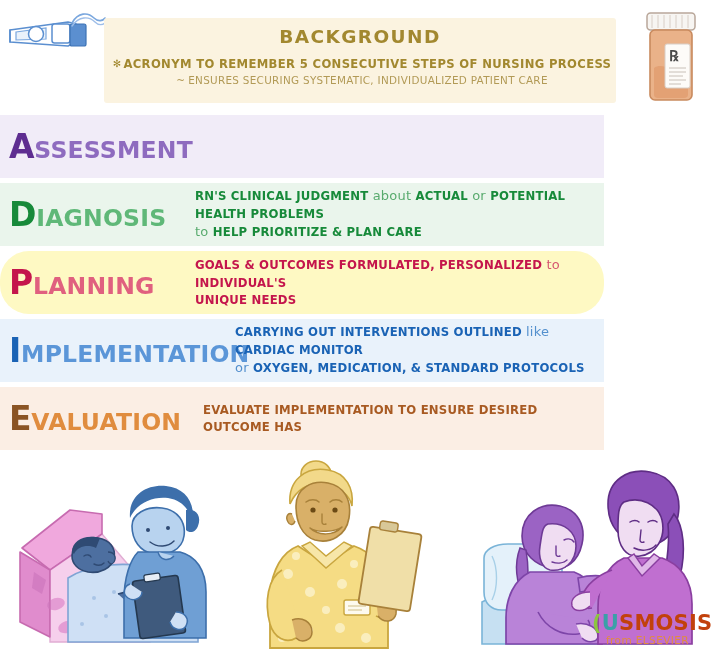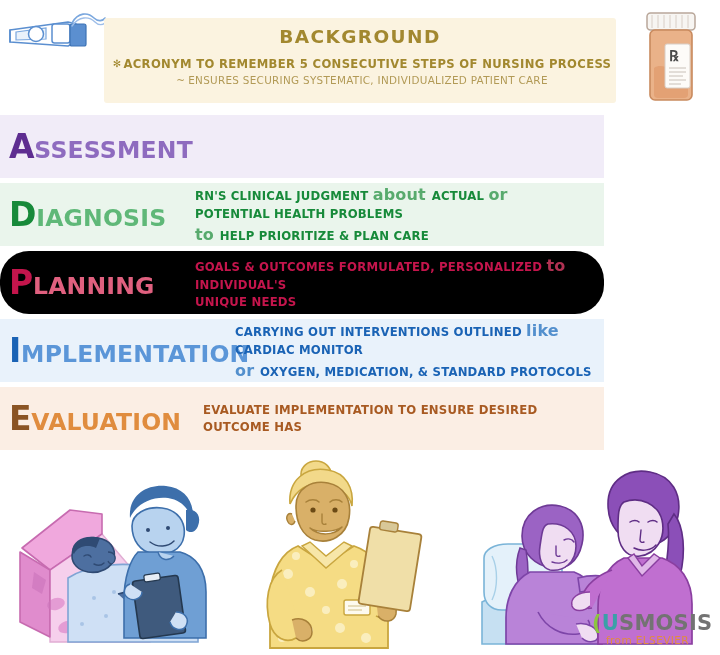--- a/index.html
+++ b/index.html
@@ -123,26 +123,26 @@
     letter-spacing: 0.2px;
   }
   .band-body {
     flex: 1 1 auto;
     font-family: "DejaVu Sans", sans-serif;
     font-size: 11.7px;
     line-height: 1.45;
     letter-spacing: 0.2px;
   }
   .band-body .b { font-weight: bold; }
-  .band-body .l { font-weight: bold; font-size: 16px; opacity: 0.85; }
+  .band-body .l { font-weight: normal; font-size: 13px; opacity: 0.85; }
 
   
   #band-assessment     { top: 115px;  height: 63px;  background: #f1ecf8; }
   #band-diagnosis      { top: 183px;  height: 63px;  background: #eaf5ec; }
-  #band-planning       { top: 251px;  height: 63px;  background: #000000; border-radius: 29px; }
+  #band-planning       { top: 251px;  height: 63px;  background: #fef9c3; border-radius: 29px; }
   #band-implementation { top: 319px;  height: 63px;  background: #e9f2fb; }
   #band-evaluation     { top: 387px;  height: 63px;  background: #fbeee4; }
 
   #band-assessment .band-word     { margin-left: 9px;  width: 186px; }
   #band-diagnosis .band-word      { margin-left: 9px;  width: 186px; }
   #band-planning .band-word       { margin-left: 9px;  width: 186px; }
   #band-implementation .band-word { margin-left: 9px;  width: 226px; }
   #band-evaluation .band-word     { margin-left: 9px;  width: 190px; }
 
   #band-assessment .band-body     { padding-right: 18px; }
@@ -206,21 +206,21 @@
     left: 0;
     top: 0;
     font-size: 21px;
     font-weight: bold;
     letter-spacing: 0.2px;
     line-height: 1;
     white-space: nowrap;
   }
   .logo-paren { color: #8cc63f; }
   .logo-u     { color: #3aa0a8; }
-  .logo-rest  { color: #737373; }
+  .logo-rest  { color: #c2410c; }
   .logo-sub {
     position: absolute;
     left: 14px;
     top: 21px;
     font-size: 10.5px;
     letter-spacing: 0.4px;
     color: #e08c3e;
     white-space: nowrap;
   }
   .logo-sub .from { font-style: normal; }

